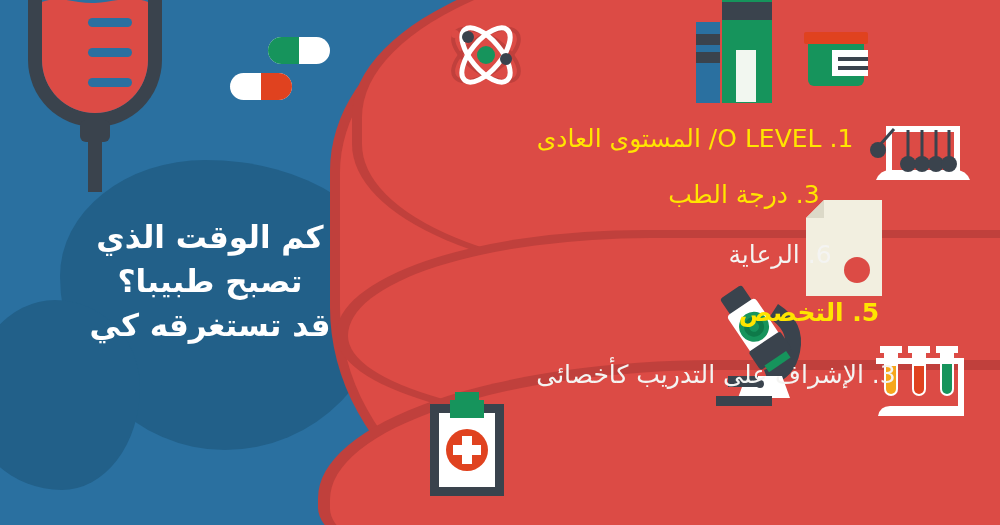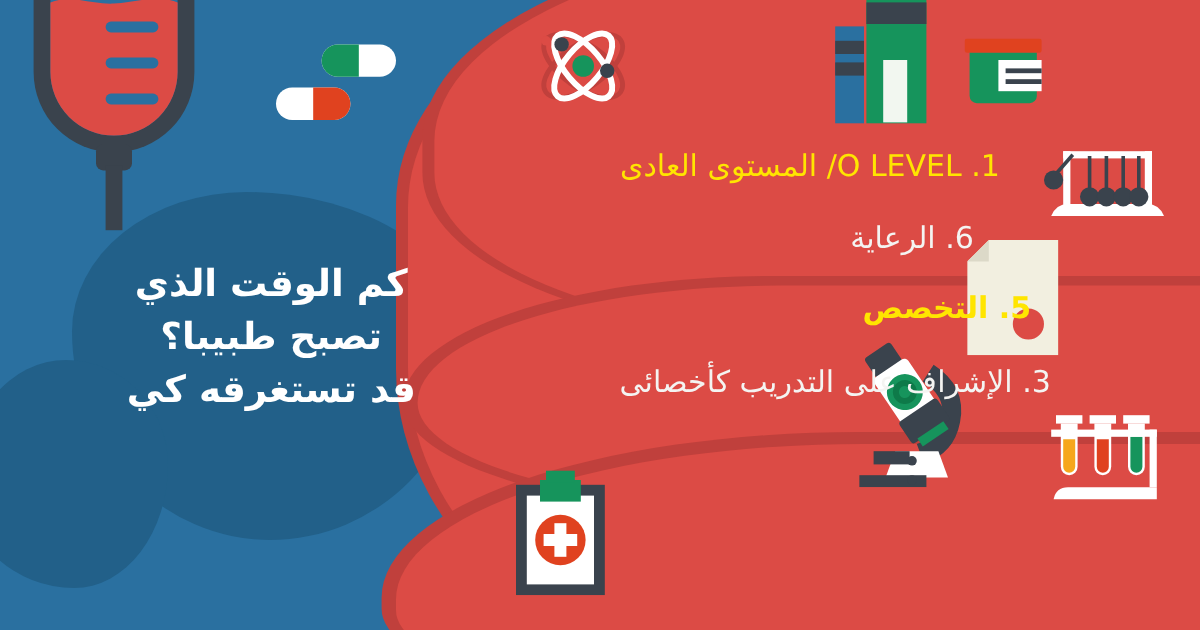--- a/index.html
+++ b/index.html
@@ -77,36 +77,36 @@
   }
   .red-block{
     position:absolute;
     left:470px; top:0; right:0; bottom:0;
     background:#dc4b45;
   }
 
   
   .headline{
     position:absolute;
-    left:76px; top:215px;
+    left:60px; top:215px;
     width:300px;
     text-align:center;
     color:#ffffff;
     font-size:31px;
     line-height:1.42;
     font-weight:bold;
     letter-spacing:-0.2px;
     direction:rtl;
   }
   .headline div{white-space:nowrap;}
 
   
   .steps{
     position:absolute;
-    left:400px; top:108px;
+    left:420px; top:108px;
     width:560px;
     direction:rtl;
   }
   .step{
     display:block;
     text-align:center;
     font-size:25px;
     line-height:1.2;
     white-space:nowrap;
     font-weight:500;
@@ -300,18 +300,19 @@
   </svg>
 
   <div class="headline">
     <div>كم الوقت الذي</div>
     <div>تصبح طبيبا؟</div>
     <div>قد تستغرقه كي</div>
   </div>
 
   <div class="steps">
     <div class="step s1 c-yellow">1. O LEVEL/ المستوى العادى</div>
+    <div class="step s3 c-yellow">3. درجة الطب</div>
     <div class="step s4 c-white">6. الرعاية</div>
     <div class="step s5 c-yellow">5. التخصص</div>
     <div class="step s6 c-white">3. الإشراف على التدريب كأخصائى</div>
   </div>
 
 </div>
 
 </body></html>

